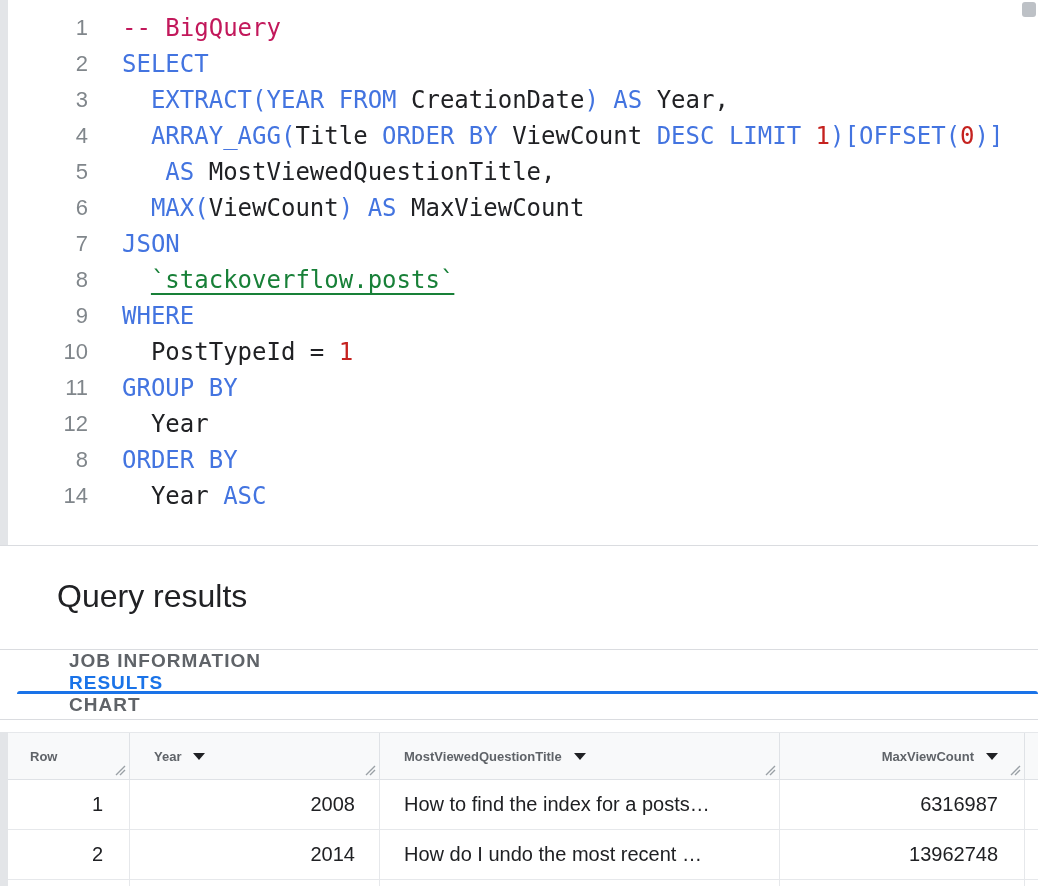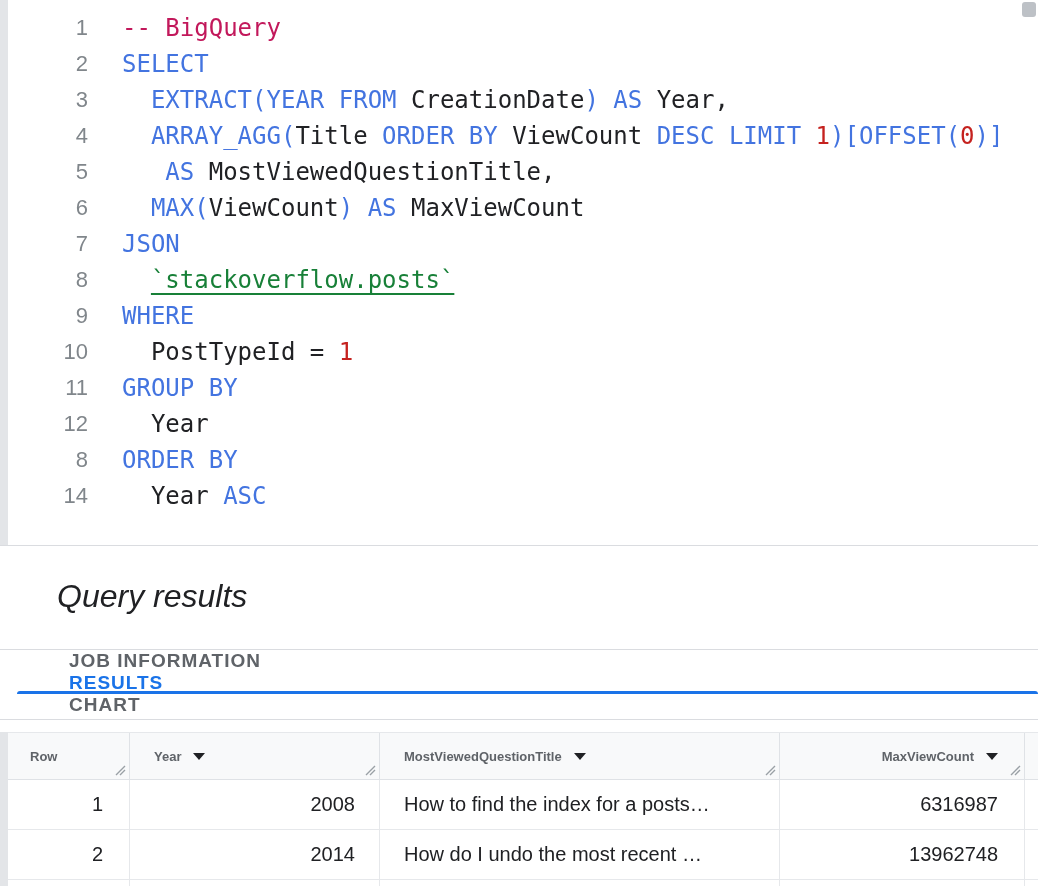--- a/index.html
+++ b/index.html
@@ -20,21 +20,21 @@
   .tok-kw      { color:#4374e0; }
   .tok-comment { color:#c2185b; }
   .tok-num     { color:#c5221f; }
   .tok-link    { color:#188038; text-decoration:underline;
                  text-underline-offset:5px; cursor:pointer; }
   .scroll-thumb { position:absolute; top:2px; right:2px; width:14px; height:15px;
     background:#bdc1c6; border-radius:3px; }
 
   
   .results-title-bar { height:104px; border-bottom:1px solid #dadce0;
-    padding:28px 0 0 57px; background:#fff;font-style:italic; }
+    padding:28px 0 0 57px; background:#fff; }
   .results-title { font-size:32px; font-weight:400; color:#202124; line-height:44px; }
 
   
   .tabs { height:70px; border-bottom:1px solid #dadce0; display:flex;
     align-items:stretch; padding-left:17px; overflow:hidden;flex-direction:column; }
   .tab { padding:0 52px; display:flex; align-items:center; position:relative;
     font-size:19px; font-weight:700; letter-spacing:1px; color:#5f6368;
     cursor:pointer; white-space:nowrap; }
   .tab.active { color:#1a73e8; }
   .tab.active::after { content:""; position:absolute; left:0; right:0; bottom:0;

